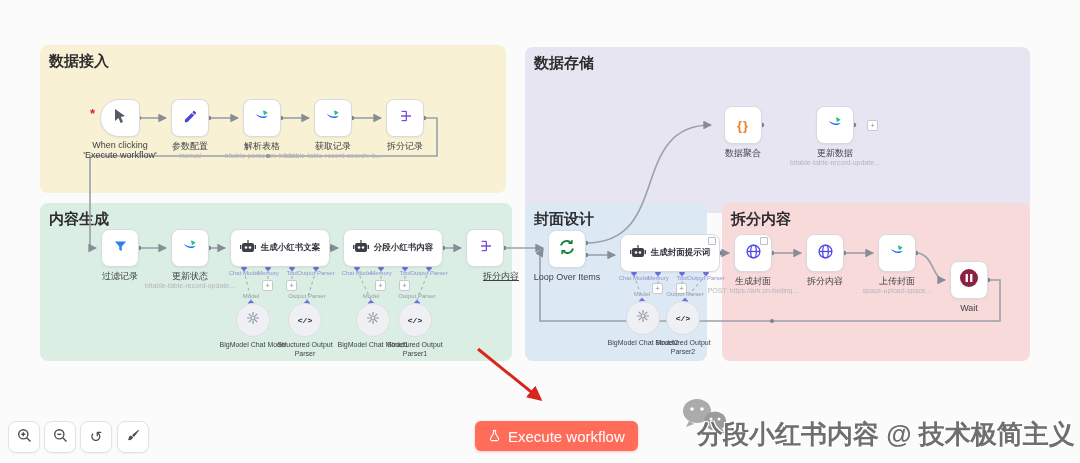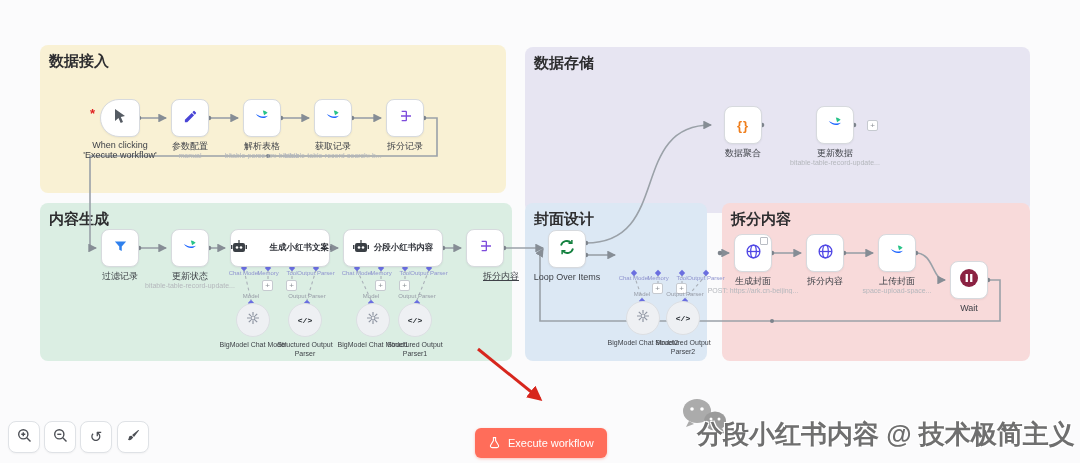--- a/index.html
+++ b/index.html
@@ -26,22 +26,22 @@
   .plusbox{position:absolute;width:11px;height:11px;background:#fff;border:1px solid #c6cad0;border-radius:2px;z-index:3;
         font-size:8px;color:#8b9096;display:flex;align-items:center;justify-content:center;line-height:1;box-sizing:border-box;}
   .badge{position:absolute;top:2px;right:3px;width:6px;height:6px;border:1px solid #b9bdc4;border-radius:1px;z-index:3;}
   .pin{position:absolute;left:90px;top:106px;color:#e02020;font-weight:bold;font-size:13px;z-index:3;}
   .codeic{font-family:"Liberation Mono",monospace;font-size:8px;font-weight:bold;color:#24292f;}
   .bracesic{font-size:13px;font-weight:bold;color:#ef7d1a;letter-spacing:1px;}
   .ctrl{position:absolute;width:30px;height:30px;background:#fff;border:1px solid #dfe2e6;border-radius:8px;
         display:flex;align-items:center;justify-content:center;z-index:5;box-shadow:0 1px 2px rgba(0,0,0,.04);
         font-size:15px;color:#4c4f55;top:421px;}
   .exec{position:absolute;left:475px;top:421px;height:30px;display:flex;align-items:center;gap:7px;padding:0 13px;
-        background:#ff6d5a;color:#fff;border:none;border-radius:6px;font-size:11px;z-index:5;cursor:pointer;
-        font-family:"Liberation Sans",sans-serif;box-shadow:0 1px 3px rgba(255,109,90,.4);margin-top:7px;}
+        background:#ff6d5a;color:#fff;border:none;border-radius:6px;font-size:15px;z-index:5;cursor:pointer;
+        font-family:"Liberation Sans",sans-serif;box-shadow:0 1px 3px rgba(255,109,90,.4);}
   .wm-back{position:absolute;left:736px;top:398px;font-size:27px;color:#cdcdcd;letter-spacing:4px;z-index:9;white-space:nowrap;}
   .wm-front{position:absolute;left:697px;top:417px;font-size:26px;font-weight:bold;color:#6f6f6f;z-index:11;white-space:nowrap;
         text-shadow:-1px -1px 0 #fff,1px -1px 0 #fff,-1px 1px 0 #fff,1px 1px 0 #fff;}
   .wm-wechat{position:absolute;left:680px;top:396px;z-index:10;}
 </style>
 </head>
 <body>
 
 <div class="canvas">
 
@@ -214,21 +214,21 @@
 
   <div class="node" style="left:171px;top:229px;">
     <span><svg width="17" height="17" viewBox="0 0 24 24">
           <path fill="#28c388" d="M12.5 3.5c2.8.2 5 1.4 6.8 3.2l-5.1 3.6-1.7-6.8z"></path>
           <path fill="#1f66ff" d="M2.5 8.5c3.4 4.3 8.2 6.7 13.4 5.3l3.9-2.8C14 13.4 8 11.8 2.5 8.5z"></path>
         </svg></span>
   </div>
   <div class="nlabel" style="left:145px;top:271px;">更新状态</div>
   <div class="nsub" style="left:135px;top:282px;">bitable-table-record-update...</div>
 
-  <div class="node wide" style="left:230px;top:229px;justify-content:space-between;">
+  <div class="node wide" style="left:230px;top:229px;">
     <span><svg width="16" height="14" viewBox="0 0 16 14">
           <rect x="2" y="4" width="12" height="9" rx="2" fill="#3a3f45"></rect>
           <circle cx="6" cy="8.5" r="1.3" fill="#fff"></circle>
           <circle cx="10" cy="8.5" r="1.3" fill="#fff"></circle>
           <rect x="7.4" y="1" width="1.2" height="3" fill="#3a3f45"></rect>
           <rect x="0" y="6" width="1.4" height="4" fill="#3a3f45"></rect>
           <rect x="14.6" y="6" width="1.4" height="4" fill="#3a3f45"></rect>
         </svg></span>
     <span class="wlabel">生成小红书文案</span>
   </div>
@@ -295,20 +295,32 @@
   <div class="node" style="left:548px;top:230px;">
     <span><svg width="18" height="18" viewBox="0 0 24 24" fill="none" stroke="#13803e" stroke-width="2.4">
           <path d="M4 10a8 8 0 0 1 13.5-3.5"></path>
           <path d="M20 14a8 8 0 0 1-13.5 3.5"></path>
           <path d="M18.5 2.5v4.5H14" stroke-width="2"></path>
           <path d="M5.5 21.5V17H10" stroke-width="2"></path>
         </svg></span>
   </div>
   <div class="nlabel" style="left:522px;top:272px;">Loop Over Items</div>
 
+  <div class="node wide" style="left:620px;top:234px;">
+    <span class="badge"></span>
+    <span><svg width="16" height="14" viewBox="0 0 16 14">
+          <rect x="2" y="4" width="12" height="9" rx="2" fill="#3a3f45"></rect>
+          <circle cx="6" cy="8.5" r="1.3" fill="#fff"></circle>
+          <circle cx="10" cy="8.5" r="1.3" fill="#fff"></circle>
+          <rect x="7.4" y="1" width="1.2" height="3" fill="#3a3f45"></rect>
+          <rect x="0" y="6" width="1.4" height="4" fill="#3a3f45"></rect>
+          <rect x="14.6" y="6" width="1.4" height="4" fill="#3a3f45"></rect>
+        </svg></span>
+    <span class="wlabel">生成封面提示词</span>
+  </div>
   <div class="portlbl" style="left:609px;top:275px;">Chat Model</div>
   <div class="portlbl" style="left:633px;top:275px;">Memory</div>
   <div class="portlbl" style="left:657px;top:275px;">Tool</div>
   <div class="portlbl" style="left:681px;top:275px;">Output Parser</div>
   <div class="plusbox" style="left:652px;top:283px;">+</div>
   <div class="plusbox" style="left:676px;top:283px;">+</div>
 
   <div class="sublbl" style="left:612px;top:291px;">Model</div>
   <div class="sublbl" style="left:655px;top:291px;">Output Parser</div>
   <div class="circle" style="left:626px;top:301px;">

